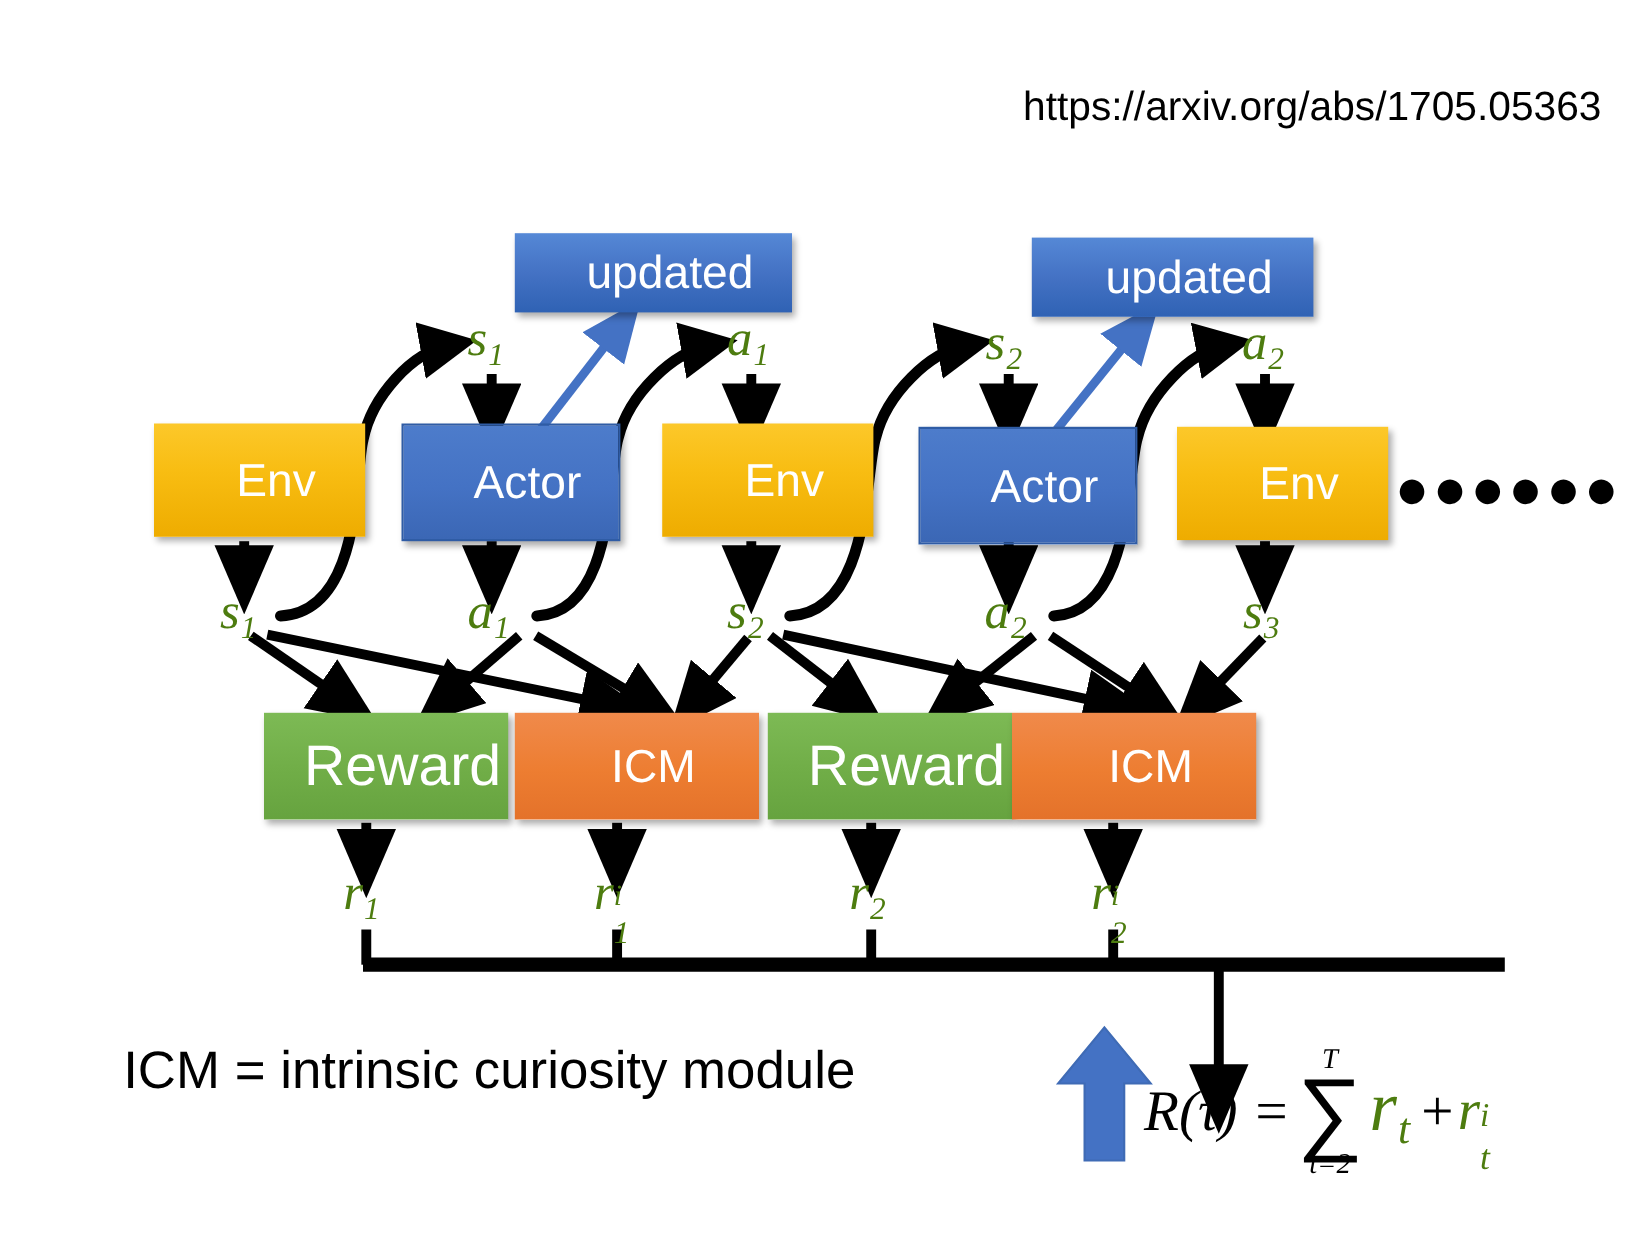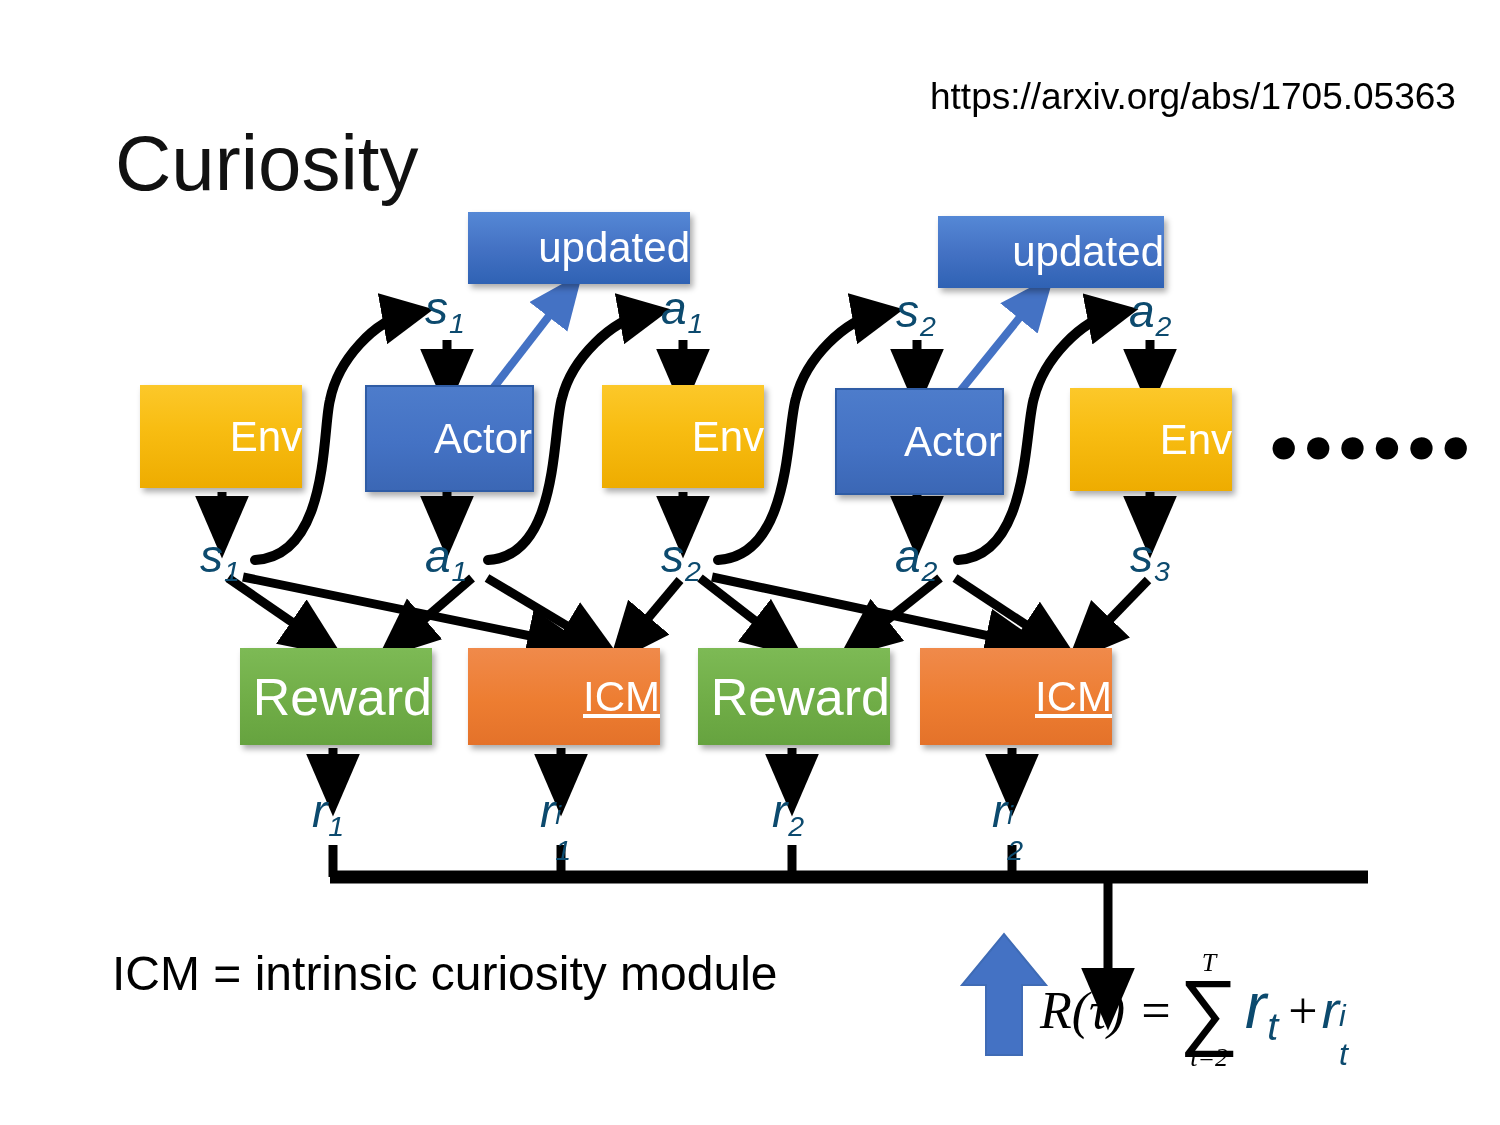--- a/index.html
+++ b/index.html
@@ -6,38 +6,38 @@
   body{width:1500px;height:1125px;overflow:hidden;
        font-family:"Liberation Sans",sans-serif;color:#000;}
   #stage{position:relative;width:1500px;height:1125px;background:#fff;}
   #svglayer{position:absolute;left:0;top:0;width:1500px;height:1125px;pointer-events:none;}
 
   .url{position:absolute;left:930px;top:76px;font-size:37px;letter-spacing:0px;
        font-family:"Liberation Sans",sans-serif;color:#000;white-space:nowrap;}
   .title{position:absolute;left:115px;top:118px;font-size:78px;font-weight:400;
          font-family:"Liberation Sans",sans-serif;color:#111;letter-spacing:0px;}
 
-  .box{position:absolute;display:flex;align-items:center;justify-content:flex-end;
+  .box{position:absolute;display:flex;align-items:center;justify-content:center;
        color:#fff;font-family:"Liberation Sans",sans-serif;font-weight:400;
-       box-shadow:3px 4px 6px rgba(0,0,0,.33);}
+       box-shadow:3px 4px 6px rgba(0,0,0,.33);padding-left:30px;}
   .box span{line-height:1;}
 
   .b-env{background:linear-gradient(180deg,#fcc82a 0%,#f8bd12 42%,#eeac00 100%);
          font-size:42px;}
   .b-actor{background:linear-gradient(180deg,#4d7ccb 0%,#4472c4 55%,#3b67b5 100%);
            border:2px solid #2f5ca5;font-size:42px;}
   .b-updated{background:linear-gradient(180deg,#5588d6 0%,#4472c4 50%,#2f62b4 100%);
              font-size:42px;}
   .b-reward{background:linear-gradient(180deg,#7dba55 0%,#70ad47 55%,#66a33f 100%);
             font-size:52px;}
   .b-icm{background:linear-gradient(180deg,#f08a4b 0%,#ed7d31 55%,#e4722a 100%);
-         font-size:42px;text-decoration:underline;}
-
-  .mlabel{position:absolute;font-family:Liberation Sans, sans-serif;font-style:italic;
-          font-size:46px;color:#0c4a6e;white-space:nowrap;line-height:1;text-align:center;}
+         font-size:42px;}
+
+  .mlabel{position:absolute;font-family:Liberation Serif, serif;font-style:italic;
+          font-size:46px;color:#4d7c0f;white-space:nowrap;line-height:1;text-align:center;}
   .mlabel sub{font-size:.62em;font-style:italic;vertical-align:-.30em;
               margin-left:1px;}
   .mlabel .supsub{display:inline-block;vertical-align:baseline;position:relative;
                   width:.45em;}
   .mlabel .supsub .s1{position:absolute;left:0;top:-.92em;font-size:.58em;}
   .mlabel .supsub .s2{position:absolute;left:0;top:.30em;font-size:.62em;}
 
   .dots{position:absolute;left:1268px;top:415px;font-size:52px;font-weight:bold;
         letter-spacing:3px;color:#000;font-family:"Liberation Sans",sans-serif;}
 
@@ -147,21 +147,20 @@
       <line x1="1012" y1="845" x2="1012" y2="877" stroke-width="9"></line>
       <line x1="1108" y1="877" x2="1108" y2="1000" stroke-width="9" marker-end="url(#ah)"></line>
     </g>
 
     <g>
       <path d="M986,1055 L986,985 L962,985 L1004,934 L1046,985 L1022,985 L1022,1055 Z" fill="#4472c4" stroke="#3f6bb5" stroke-width="2"></path>
     </g>
   </svg>
 
   <div class="url">https://arxiv.org/abs/1705.05363</div>
-  <div class="title">Curiosity</div>
 
   <div class="box b-updated" style="left:468px;top:212px;width:222px;height:72px;">
     <span>updated</span>
   </div>
   <div class="box b-updated" style="left:938px;top:216px;width:226px;height:72px;">
     <span>updated</span>
   </div>
 
   <div class="mlabel" style="left:425px;top:285px;">
     <span>s</span><sub>1</sub>

